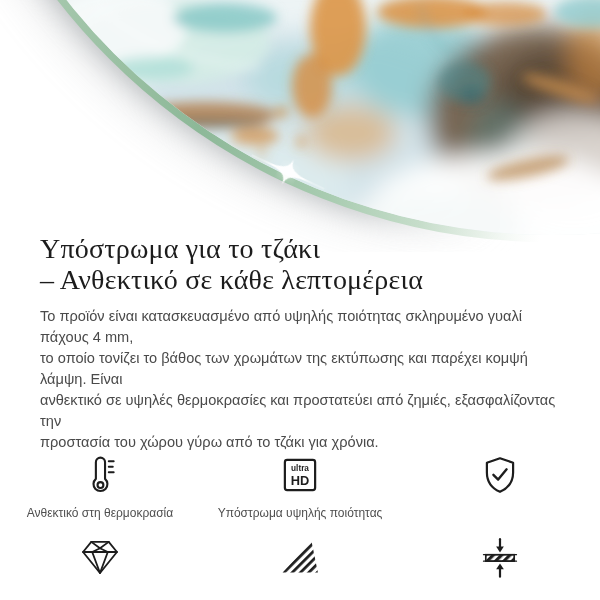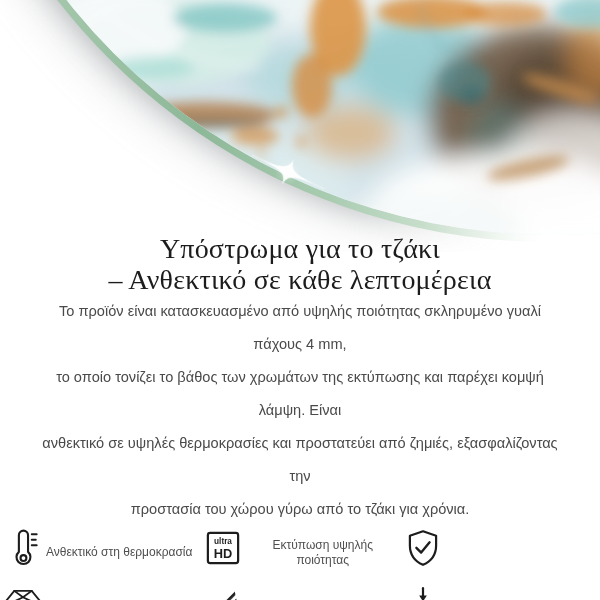--- a/index.html
+++ b/index.html
@@ -18,37 +18,35 @@
     position:relative; z-index:1; padding:0 40px;
   }
   h1.title {
     margin-top:233px;
     font-family:"Liberation Serif","DejaVu Serif",serif;
     font-weight:400;
     font-size:28px;
     line-height:31px;
     color:var(--title-text,#1c1c1c);
     letter-spacing:0.2px;
-    text-align:center;
   }
   .desc {
-    margin-top:0;
+    margin-top:11px;
     font-size:14.6px;
-    line-height:33px;
+    line-height:21px;
     color:var(--body-text,#4a4a4a);
     white-space:pre-line;
-    text-align:center;
   }
   .features {
     margin:0 -40px;
     display:grid;
     grid-template-columns:repeat(3,1fr);
     row-gap:14px;
   }
-  .feature { display:flex; flex-direction:row; align-items:center; }
+  .feature { display:flex; flex-direction:column; align-items:center; }
   .icon-box {
     height:44px; width:46px;
     display:flex; align-items:center; justify-content:center;
     color:var(--icon-stroke,#1d1d1d);
   }
   .icon-box svg { width:44px; height:44px; display:block; }
   .feature .label {
     margin-top:9px;
     font-size:12px;
     line-height:15px;
@@ -180,21 +178,21 @@
     </div>
 
     <div class="feature">
       <div class="icon-box">
         <svg viewBox="0 0 48 48" fill="none" stroke="currentColor">
           <rect x="7.5" y="7.5" width="33" height="33" rx="2.5" stroke-width="2.4"></rect>
           <text class="hd-text" x="24" y="20" text-anchor="middle" fill="currentColor" stroke="none" font-size="9" font-weight="700">ultra</text>
           <text class="hd-text" x="24" y="34.5" text-anchor="middle" fill="currentColor" stroke="none" font-size="14" font-weight="800">HD</text>
         </svg>
       </div>
-      <div class="label">Εκτύπωση υψηλής ποιότητας</div>
+      <div class="label">Υπόστρωμα υψηλής ποιότητας</div>
     </div>
 
     <div class="feature">
       <div class="icon-box">
         <svg viewBox="0 0 48 48" fill="none" stroke="currentColor" stroke-width="2.4" stroke-linecap="round" stroke-linejoin="round">
           <path d="M24,5.8 L38.3,10.6 V21.2 C38.3,31.6 32.4,38.6 24,42.4 C15.6,38.6 9.7,31.6 9.7,21.2 V10.6 Z"></path>
           <path d="M16.8,23.8 L22,29 L31.2,17.8" stroke-width="2.6"></path>
         </svg>
       </div>
     </div>

